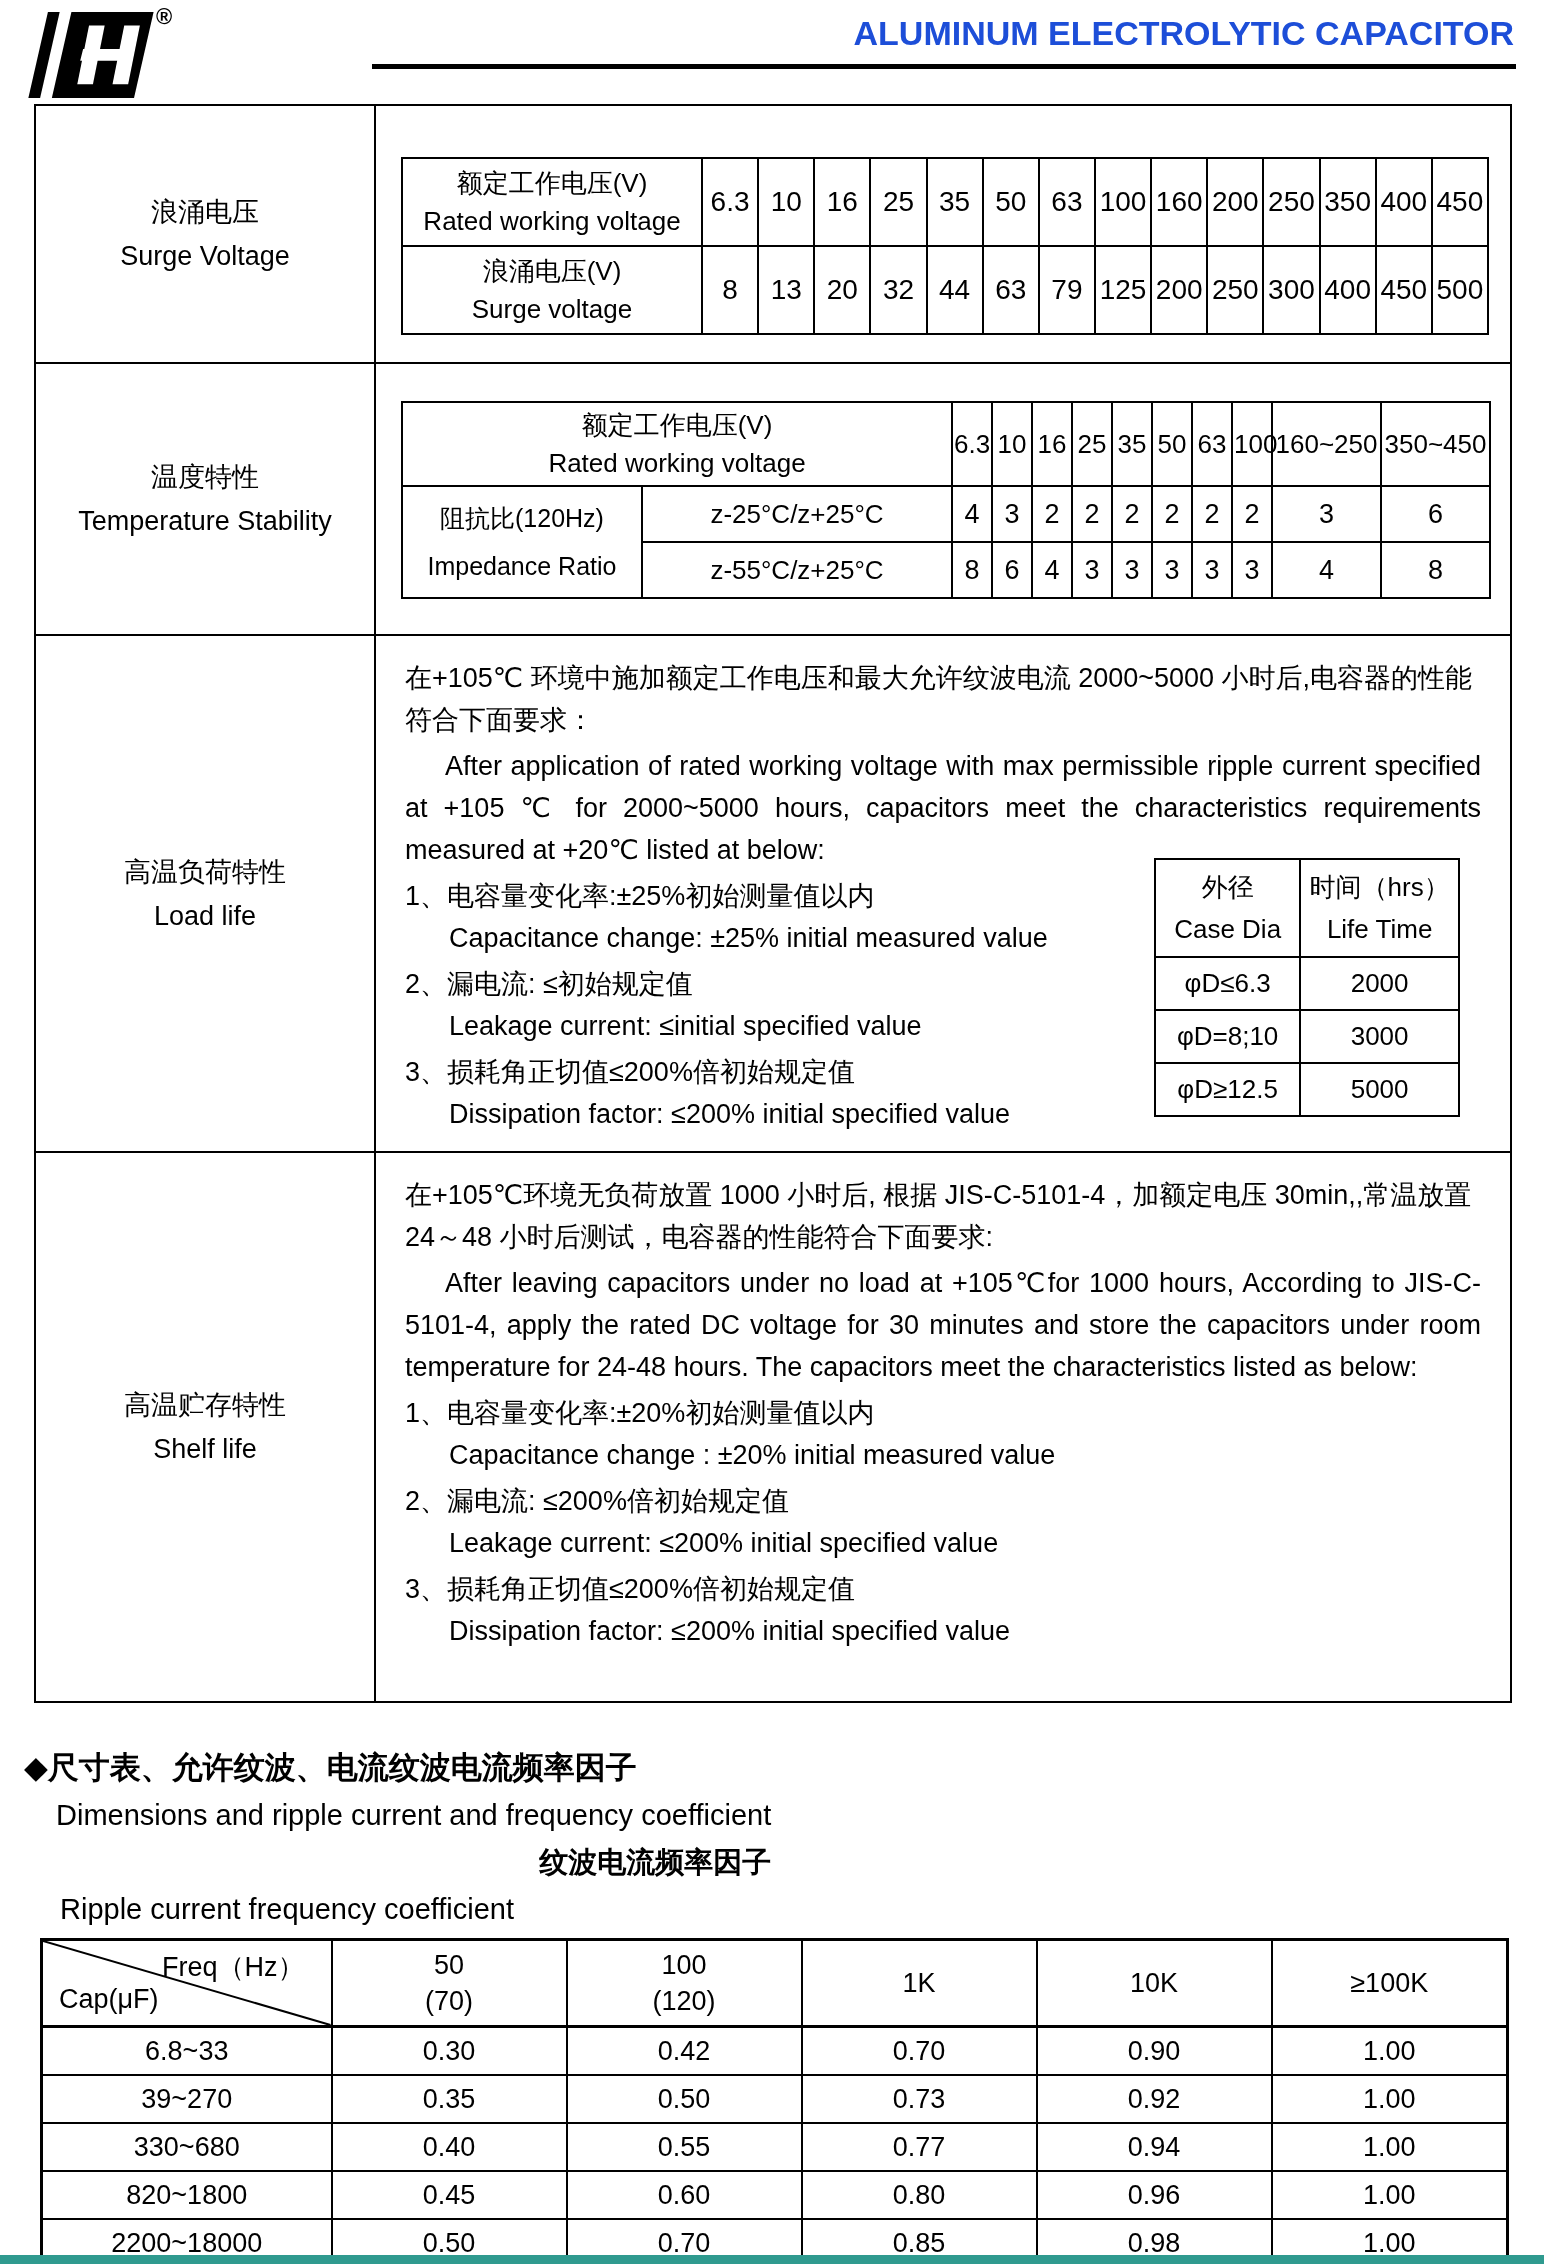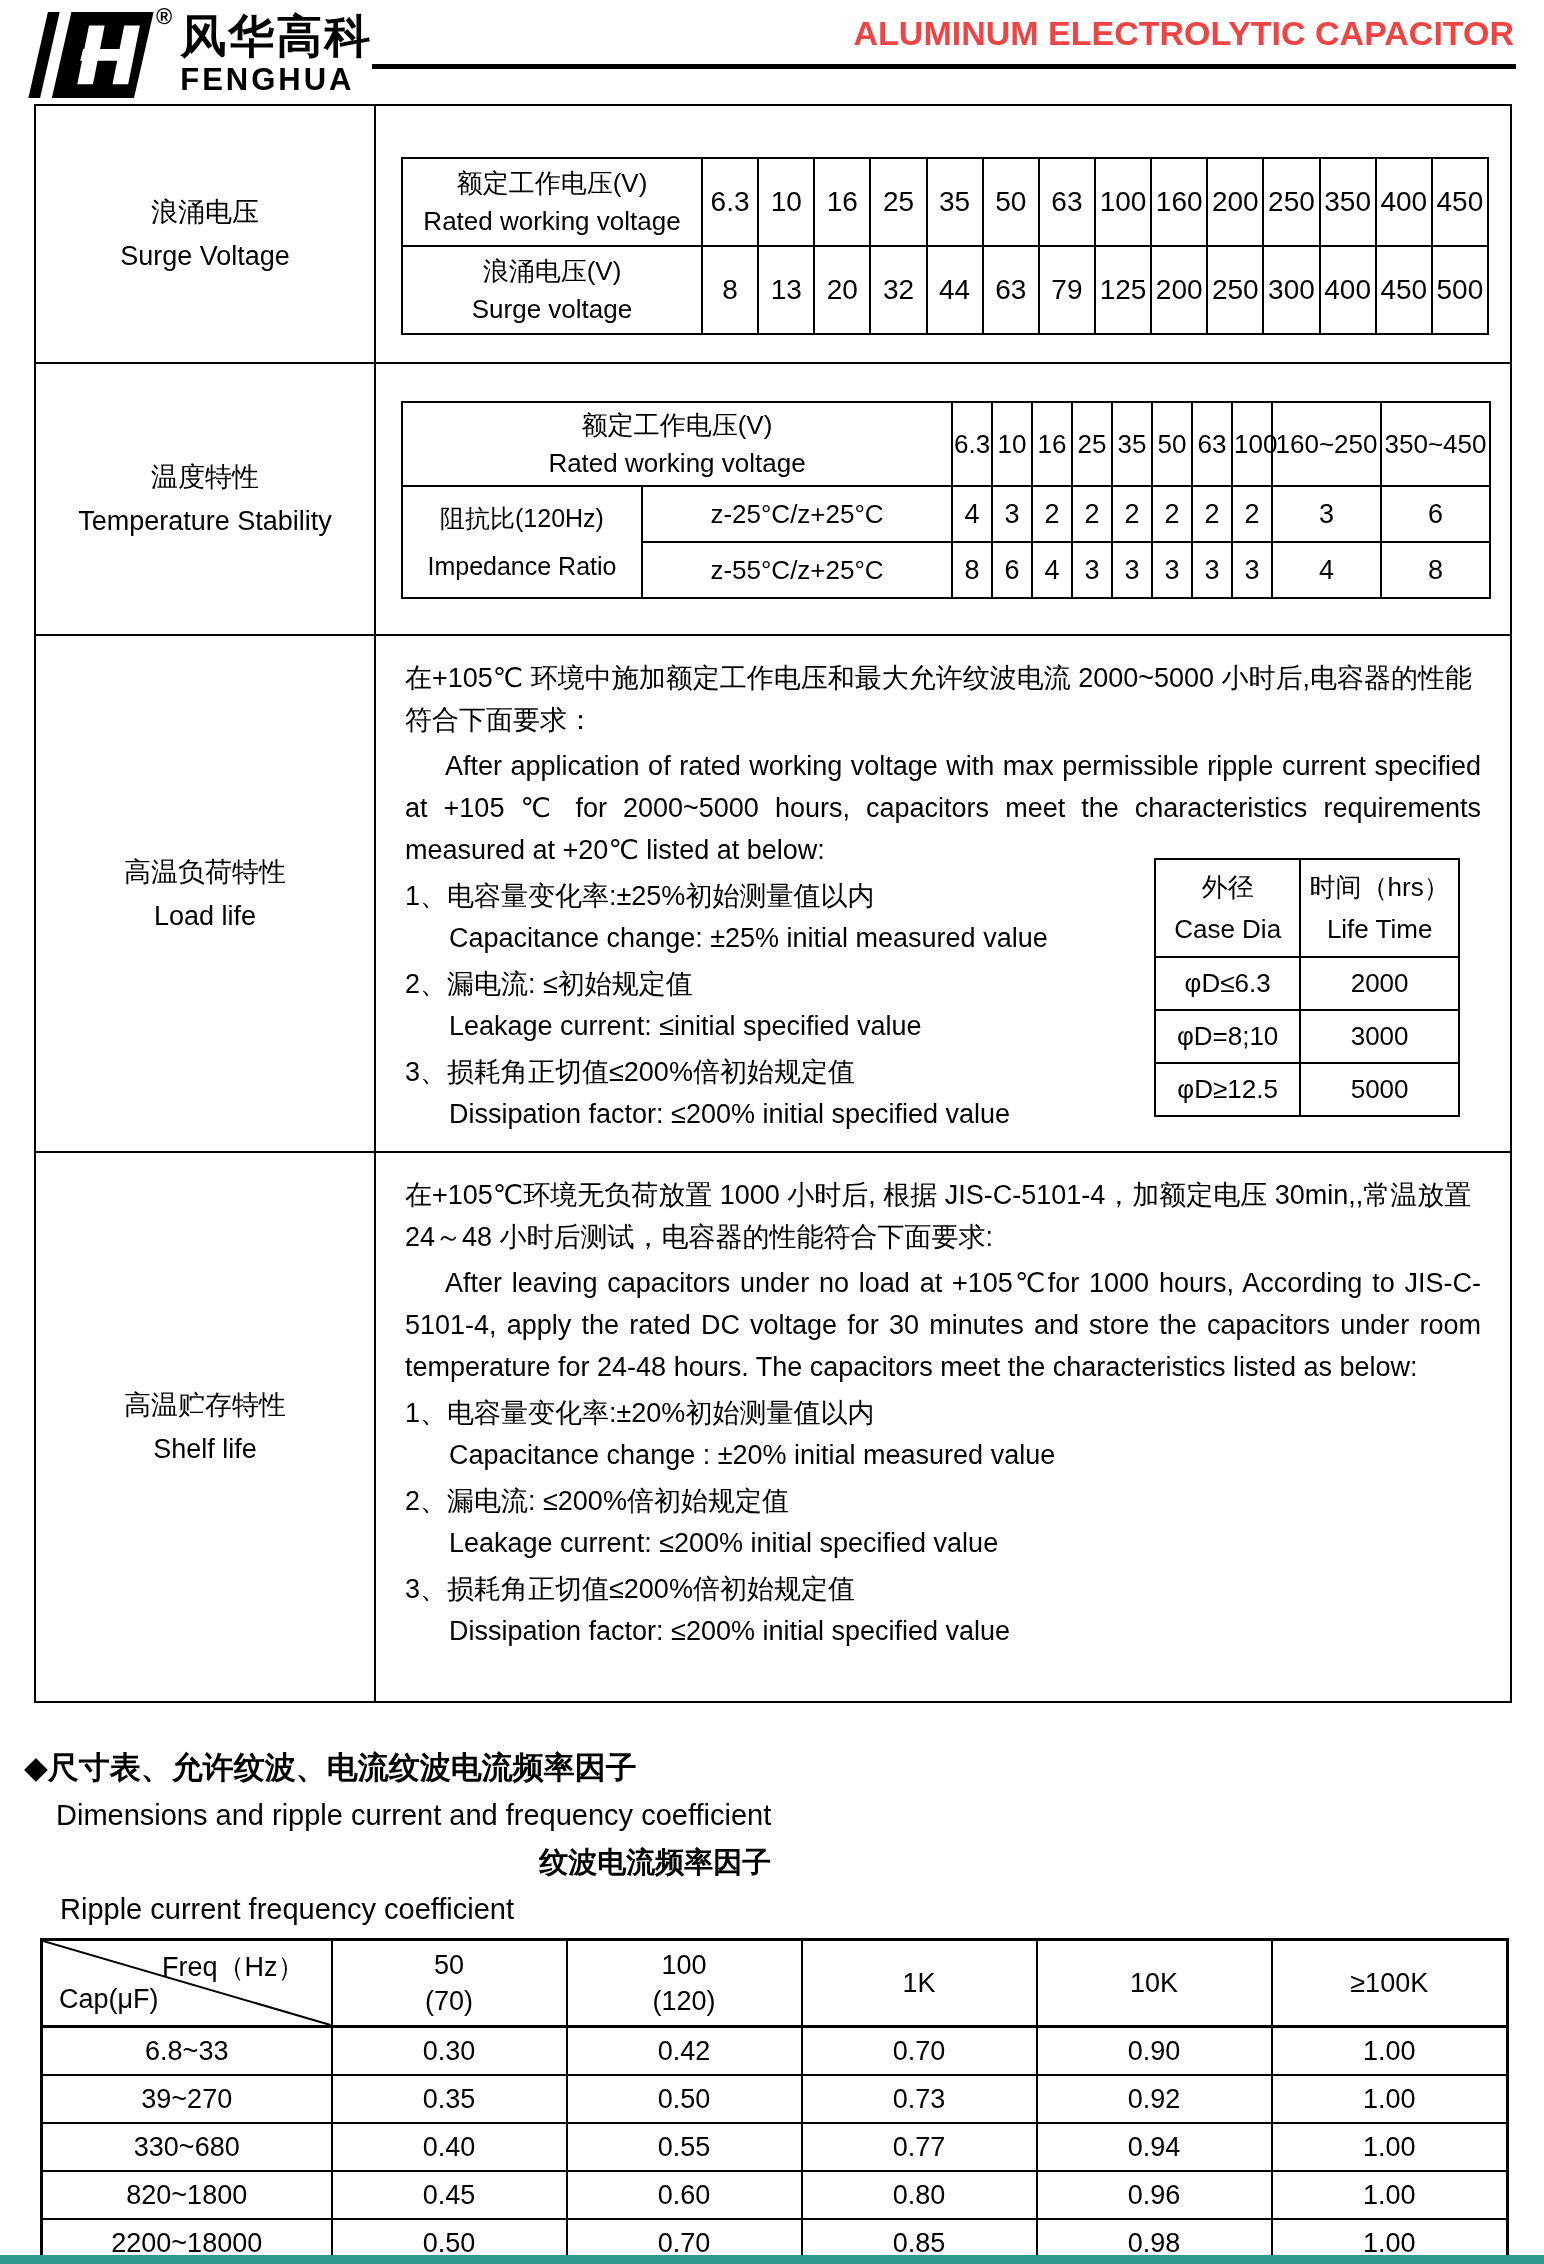--- a/index.html
+++ b/index.html
@@ -9,21 +9,21 @@
     font-family:"Liberation Sans","DejaVu Sans",sans-serif;
   }
 
   
   .logo{position:absolute;left:26px;top:8px;display:flex;align-items:flex-start;}
   .logo-mark{width:128px;height:90px;flex:0 0 auto;}
   .reg{font-size:22px;line-height:22px;margin:-2px 8px 0 2px;font-weight:bold;}
   .brand{margin-top:2px;}
   .brand-cn{font-size:46px;font-weight:bold;letter-spacing:2px;line-height:52px;}
   .brand-en{font-size:31px;font-weight:bold;letter-spacing:3px;line-height:36px;}
-  .doc-title{position:absolute;top:14px;right:30px;font-size:34px;font-weight:bold;color:#ef4444;}
+  .doc-title{position:absolute;top:14px;right:30px;font-size:34px;font-weight:bold;color:#1d4ed8;}
   .title-rule{position:absolute;top:64px;left:372px;width:1144px;height:5px;background:#000;}
 
   
   table{border-collapse:collapse;}
   .spec{position:absolute;left:34px;top:104px;width:1478px;}
   .spec > tbody > tr > td{border:2px solid #000;}
   .sec-label{width:336px;text-align:center;vertical-align:middle;font-size:27px;}
   .sec-label div{line-height:44px;}
   .sec-content{vertical-align:top;position:relative;}
   tr.r1 > td{height:254px;}
@@ -83,24 +83,20 @@
 
 <div class="logo">
   <svg class="logo-mark" viewBox="0 0 130 92">
     <polygon points="22,4 34,4 14,92 2,92" fill="#000"></polygon>
     <polygon points="46,4 130,4 110,92 26,92" fill="#000"></polygon>
     <polygon points="64,18 80,18 68,78 52,78" fill="#fff"></polygon>
     <polygon points="100,18 116,18 104,78 88,78" fill="#fff"></polygon>
     <polygon points="58,42 110,42 107,54 55,54" fill="#fff"></polygon>
   </svg>
   <span class="reg">®</span>
-  <div class="brand">
-    <div class="brand-cn">风华高科</div>
-    <div class="brand-en">FENGHUA</div>
-  </div>
 </div>
 <div class="doc-title">ALUMINUM ELECTROLYTIC CAPACITOR</div>
 <div class="title-rule"></div>
 
 <table class="spec">
   <colgroup>
       <col style="width:336px">
       <col>
     </colgroup>
   <tbody>

